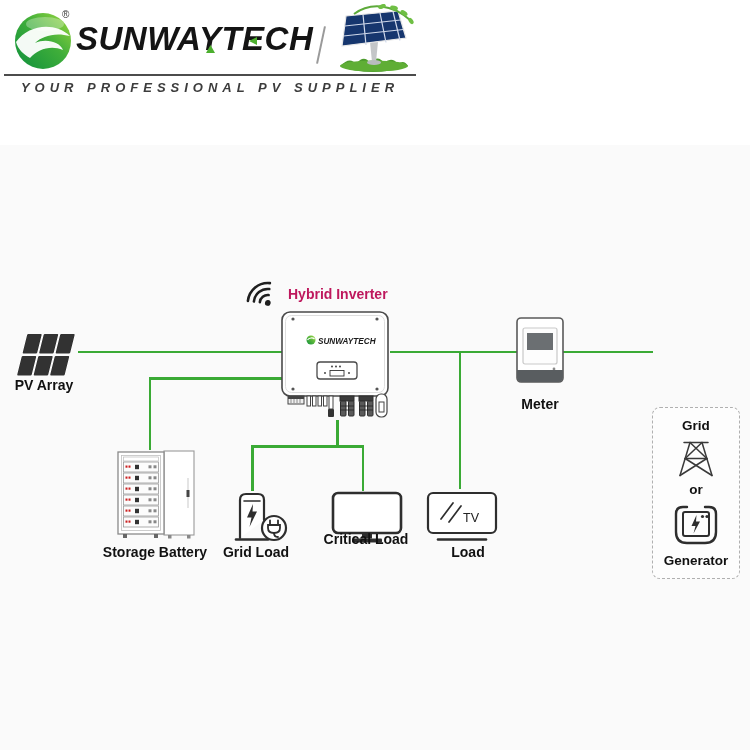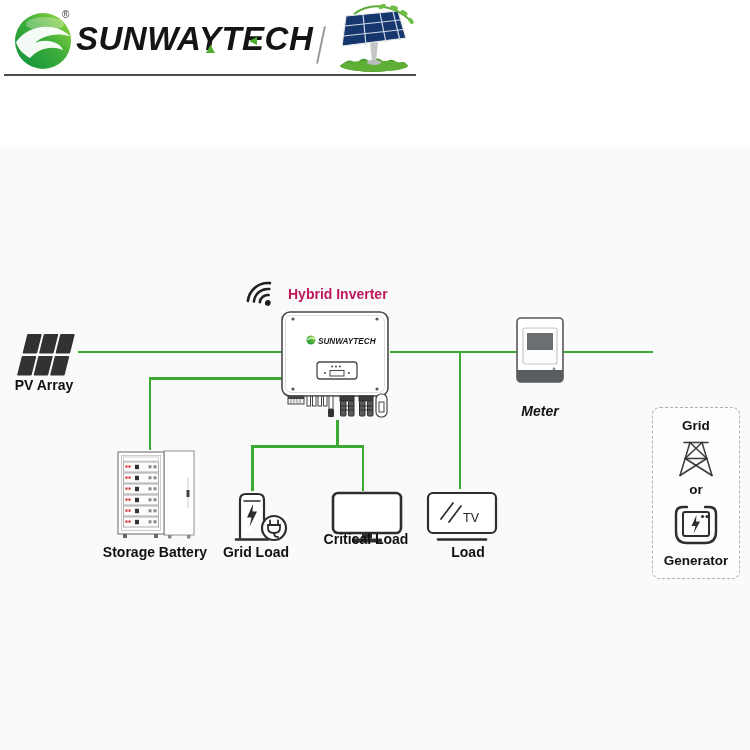--- a/index.html
+++ b/index.html
@@ -58,20 +58,21 @@
     <polygon points="16,12 68,7 76,34 12,42" fill="#16366e" stroke="#e8e8e8" stroke-width="1.2"></polygon>
     <path d="M33,10.5 36,41 M50,9 56,38.5 M63,7.5 70,36.5" stroke="#cfd8ea" stroke-width="1.2" fill="none"></path>
     <path d="M14.7,22 70.5,16 M13.4,32 73.3,25.5" stroke="#cfd8ea" stroke-width="1.2" fill="none"></path>
     <path d="M24 10 C40 -2 62 0 80 16" stroke="#5daa3a" stroke-width="2" fill="none"></path>
     <ellipse cx="52" cy="2.5" rx="4" ry="2.2" fill="#6fbf44" transform="rotate(-20 52 2.5)"></ellipse>
     <ellipse cx="64" cy="4" rx="4" ry="2.2" fill="#6fbf44" transform="rotate(15 64 4)"></ellipse>
     <ellipse cx="74" cy="9" rx="4" ry="2.2" fill="#6fbf44" transform="rotate(35 74 9)"></ellipse>
     <ellipse cx="81" cy="17" rx="3.5" ry="2" fill="#6fbf44" transform="rotate(55 81 17)"></ellipse>
   </svg>
   <div class="abs hdr-rule"></div>
+  <div class="abs tagline">YOUR PROFESSIONAL PV SUPPLIER</div>
 </div>
 
 <div class="abs canvas">
 
   <div class="gline h" style="left:78px;top:205.5px;width:204px;"></div>
   <div class="gline h" style="left:150px;top:232px;width:132px;"></div>
   <div class="gline v" style="left:148.8px;top:232px;height:73px;"></div>
   <div class="gline h" style="left:390px;top:205.5px;width:127px;"></div>
   <div class="gline v" style="left:458.8px;top:206px;height:138px;"></div>
   <div class="gline h" style="left:563px;top:205.5px;width:90px;"></div>
@@ -151,21 +152,21 @@
     </g>
   </svg>
 
   <svg class="abs" style="left:516px;top:172px;" width="48" height="66" viewBox="0 0 48 66">
     <rect x="1" y="1" width="46" height="64" rx="4" fill="#ffffff" stroke="#5a5a5a" stroke-width="1.6"></rect>
     <rect x="7" y="11" width="34" height="36" rx="2" fill="#fdfdfd" stroke="#c9c9c9" stroke-width="1.2"></rect>
     <rect x="11" y="16" width="26" height="17" fill="#6b6f72"></rect>
     <circle cx="38" cy="52" r="1.4" fill="#8a8a8a"></circle>
     <path d="M1 53 H47 V60 Q47 65 42 65 H6 Q1 65 1 60 Z" fill="#595d60"></path>
   </svg>
-  <div class="lbl" style="left:480px;top:258px;width:120px;font-style:italic;">Meter</div>
+  <div class="lbl" style="left:480px;top:251px;width:120px;">Meter</div>
 
   <div class="abs gridbox">
     <div class="lbl2">Grid</div>
     <svg width="44" height="38" viewBox="0 0 44 38">
       <g stroke="#3a3a3a" stroke-width="1.5" fill="none" stroke-linecap="round">
         <path d="M10 3.5 H34"></path>
         <path d="M16 3.5 L6 36.5"></path>
           <path d="M28 3.5 L38 36.5"></path>
         <path d="M11.2 19.5 H32.8"></path>
         <path d="M16 3.5 L32.8 19.5"></path>

